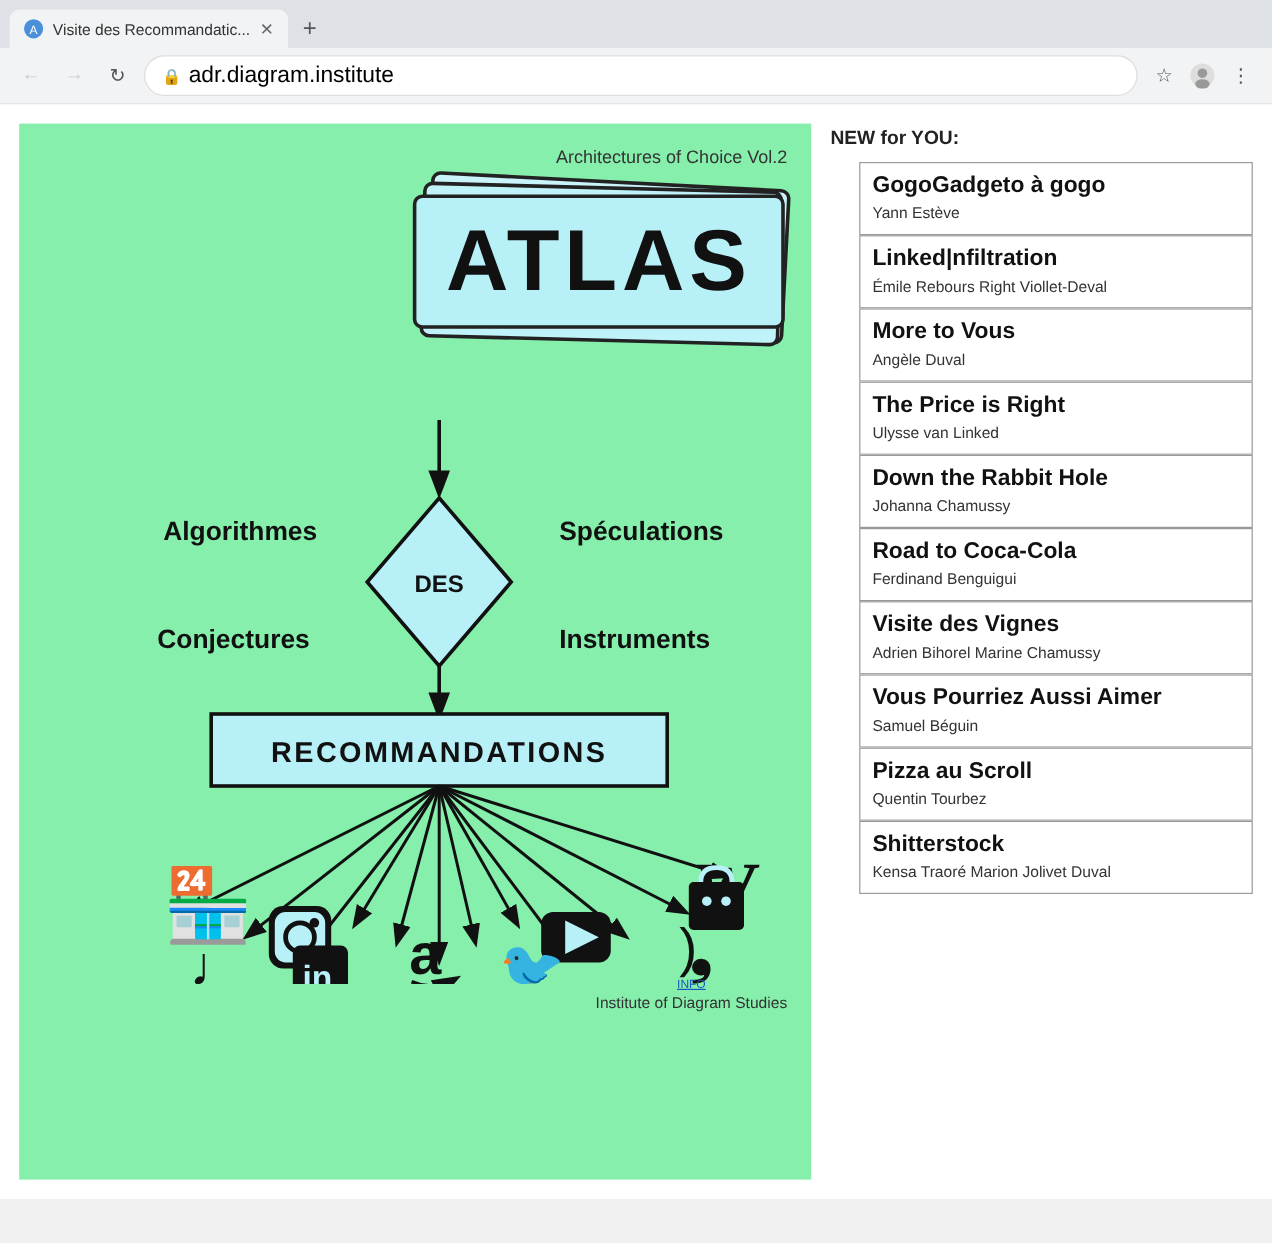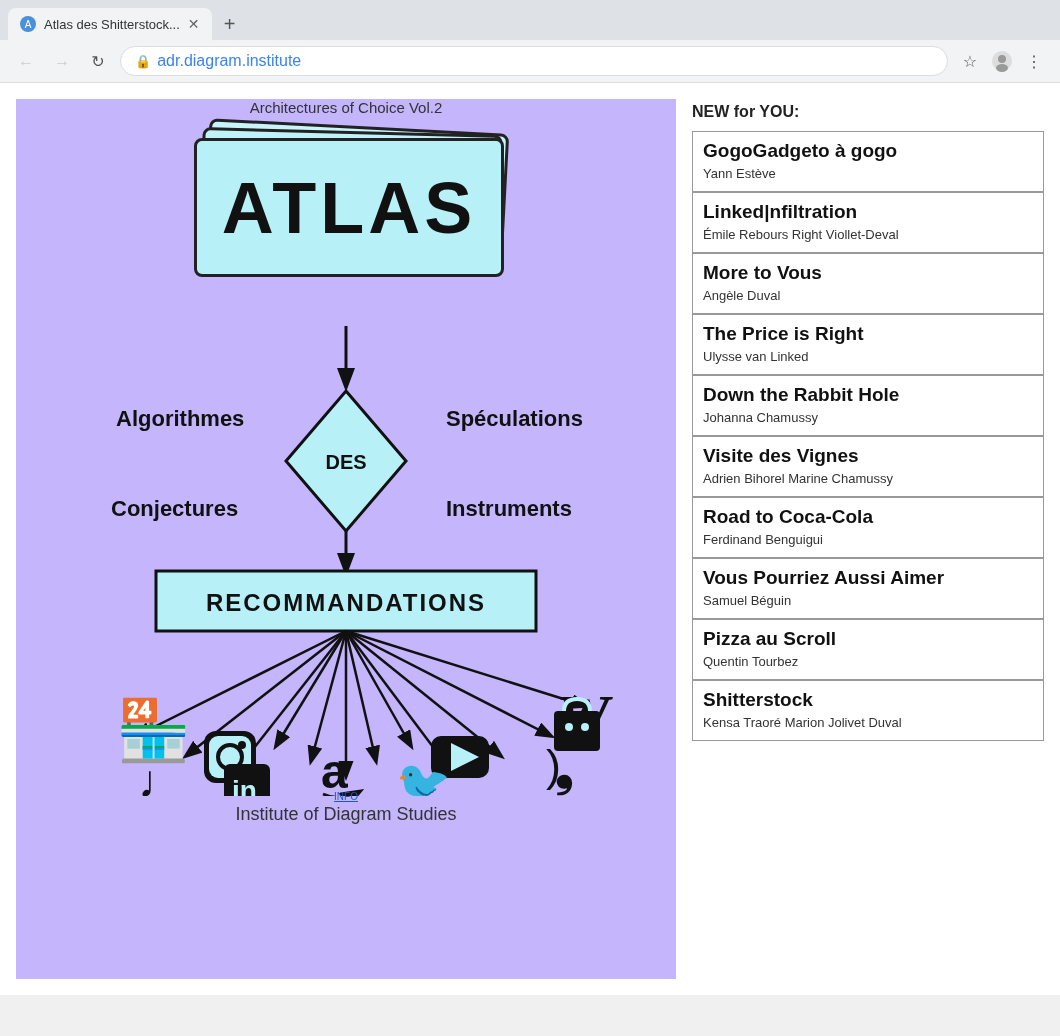--- a/index.html
+++ b/index.html
@@ -96,26 +96,27 @@
     
     .page-content {
       display: flex;
       padding: 16px;
       gap: 16px;
       background: white;
     }
 
     
     .atlas-cover {
-      background: #c4b5fd;
+      background: #86efac;
       flex: 0 0 660px;
       min-height: 880px;
       display: flex;
       flex-direction: column;
-      align-items: center;
+      align-items: flex-end;
+      padding: 20px;
       position: relative;
     }
 
     .cover-subtitle {
       font-size: 15px;
       color: #333;
       margin-bottom: 10px;
       text-align: center;
     }
 
@@ -148,21 +149,21 @@
       width: 300px;
       height: 130px;
       top: 5px;
       left: 15px;
       background: #c0f2f9;
       z-index: 2;
       transform: rotate(1.5deg);
     }
     .card-main {
       width: 310px;
-      height: 139px;
+      height: 112px;
       top: 12px;
       left: 8px;
       z-index: 3;
       background: #b8f0f8;
     }
     .atlas-title-text {
       font-size: 72px;
       font-weight: 900;
       letter-spacing: 4px;
       color: #111;
@@ -173,21 +174,21 @@
       margin-top: auto;
       text-align: center;
       padding-top: 10px;
     }
     .cover-footer a {
       color: #1a5abf;
       text-decoration: underline;
       font-size: 10px;
     }
     .cover-footer p {
-      font-size: 18px;
+      font-size: 13px;
       color: #333;
     }
 
     
     .right-panel {
       flex: 1;
       display: flex;
       flex-direction: column;
       gap: 2px;
     }
@@ -197,20 +198,21 @@
       font-weight: 700;
       color: #222;
       padding: 4px 0 8px 0;
     }
 
     .book-item {
       border: 1.5px solid #999;
       padding: 8px 10px;
       cursor: pointer;
       background: white;
+      margin-left: 24px;
     }
     .book-title {
       font-size: 19px;
       font-weight: 700;
       color: #111;
       line-height: 1.2;
     }
     .book-author {
       font-size: 13px;
       color: #333;
@@ -230,34 +232,34 @@
 
 <div class="browser-frame">
   <div class="tab-bar">
     <div class="tab">
       <span class="tab-favicon">
         <svg width="16" height="16" viewBox="0 0 16 16">
             <circle cx="8" cy="8" r="7" fill="#4a90d9"></circle>
             <text x="8" y="12" text-anchor="middle" fill="white" font-size="10">A</text>
           </svg>
       </span>
-      <span style="font-size:13px;color:#333;">Atlas des Shitterstock...</span>
+      <span style="font-size:13px;color:#333;">Visite des Recommandatic...</span>
       <span class="tab-close">✕</span>
     </div>
     <div class="tab-new">
       <span>+</span>
     </div>
   </div>
   <div class="nav-bar">
     <div class="nav-btn disabled">←</div>
     <div class="nav-btn disabled">→</div>
     <div class="nav-btn">↻</div>
     <div class="address-bar">
       <span class="lock-icon">🔒</span>
-      <span style="font-size:16px;color:#3b82f6;">adr.diagram.institute</span>
+      <span style="font-size:19px;color:#000000;">adr.diagram.institute</span>
     </div>
     <div class="nav-actions">
       <div class="nav-action-btn">☆</div>
       <div class="nav-action-btn">
         <svg width="22" height="22" viewBox="0 0 22 22">
             <circle cx="11" cy="11" r="10" fill="#ddd"></circle>
             <circle cx="11" cy="9" r="4" fill="#999"></circle>
             <ellipse cx="11" cy="18" rx="6" ry="4" fill="#999"></ellipse>
           </svg>
       </div>
@@ -401,29 +403,29 @@
         </div>
         <div class="book-item">
           <div class="book-title">The Price is Right</div>
           <div class="book-author">Ulysse van Linked</div>
         </div>
         <div class="book-item">
           <div class="book-title">Down the Rabbit Hole</div>
           <div class="book-author">Johanna Chamussy</div>
         </div>
         <div class="book-item">
+          <div class="book-title">Road to Coca-Cola</div>
+          <div class="book-author">Ferdinand Benguigui</div>
+        </div>
+        <div class="book-item">
           <div class="book-title">Visite des Vignes</div>
           <div class="book-author">Adrien Bihorel
 Marine Chamussy</div>
         </div>
         <div class="book-item">
-          <div class="book-title">Road to Coca-Cola</div>
-          <div class="book-author">Ferdinand Benguigui</div>
-        </div>
-        <div class="book-item">
           <div class="book-title">Vous Pourriez Aussi Aimer</div>
           <div class="book-author">Samuel Béguin</div>
         </div>
         <div class="book-item">
           <div class="book-title">Pizza au Scroll</div>
           <div class="book-author">Quentin Tourbez</div>
         </div>
         <div class="book-item">
           <div class="book-title">Shitterstock</div>
           <div class="book-author">Kensa Traoré

